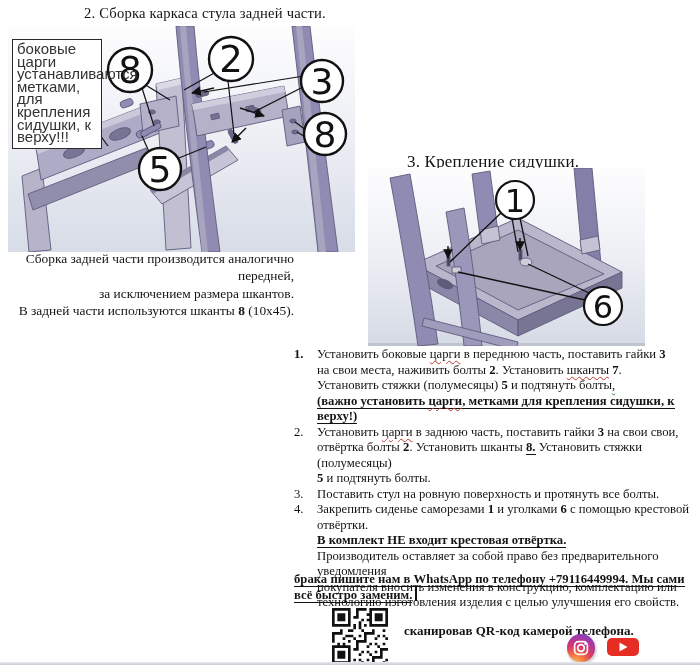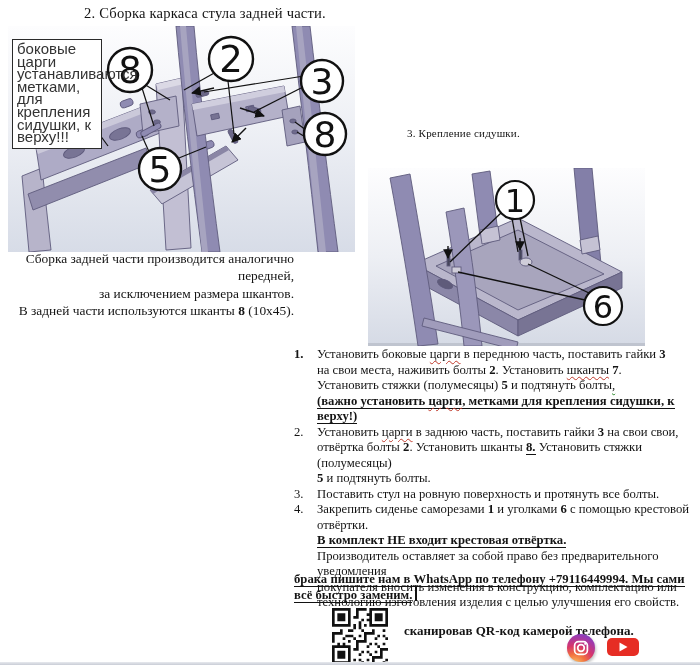--- a/index.html
+++ b/index.html
@@ -1,20 +1,20 @@
 <!DOCTYPE html>
 <html><head>
 <meta charset="utf-8">
 <style>
   html,body{margin:0;padding:0;}
   .page{position:relative;width:700px;height:665px;background:#ffffff;overflow:hidden;
         font-family:"Liberation Serif", serif;color:#141414;}
   .abs{position:absolute;}
   .h2{left:84px;top:5px;font-size:14.6px;letter-spacing:.2px;text-align:center;}
-  .h3{left:407px;top:127px;font-size:11px;letter-spacing:.2px;}
+  .h3{left:407px;top:152px;font-size:17px;letter-spacing:.2px;}
   .diagram{position:absolute;}
   .notebox{position:absolute;left:4px;top:13px;width:80px;background:#fff;border:1.6px solid #2a2a2a;
            font-family:"Liberation Sans", sans-serif;font-size:15px;line-height:12.6px;
            padding:3px 4px 4px 4px;color:#333;}
   .caption{left:2px;top:250px;width:292px;text-align:right;font-size:13.4px;line-height:17.4px;}
   .steps{left:294px;top:347px;width:412px;font-size:12.7px;line-height:15.5px;}
   .step{display:flex;}
   .num{width:23px;flex-shrink:0;}
   .body{flex:1;}
   b{font-weight:700;}

